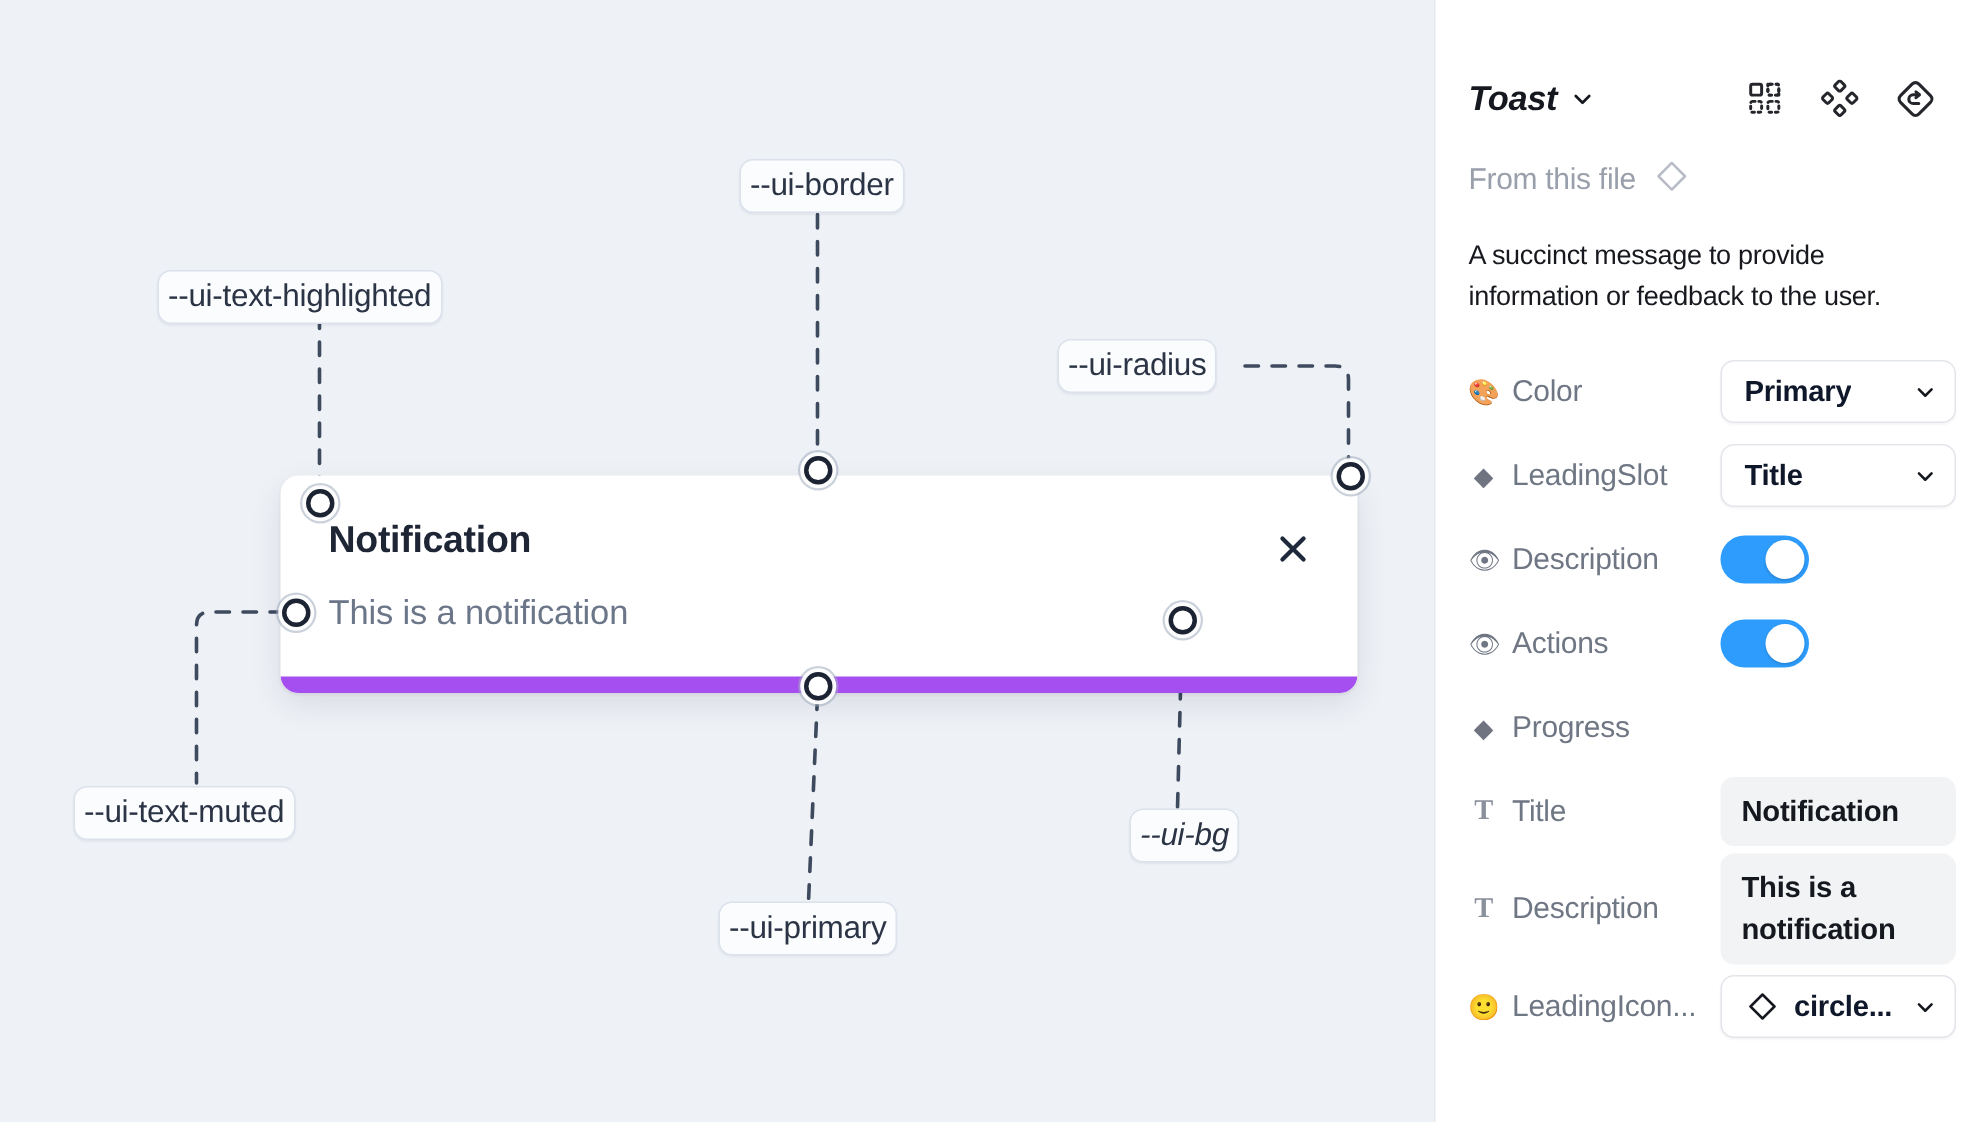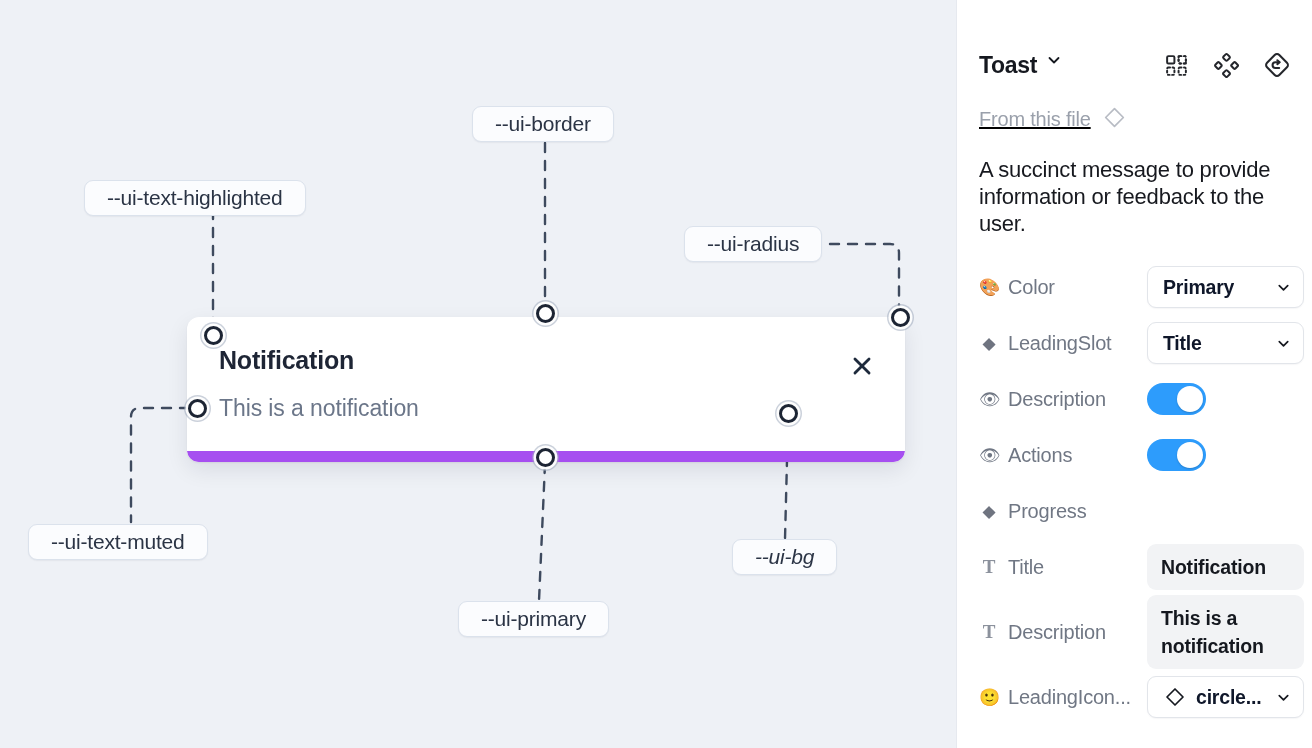--- a/index.html
+++ b/index.html
@@ -51,29 +51,30 @@
     position: absolute; left: 0; bottom: 0;
     height: 11px; background: #a64ff0;
     border-bottom-left-radius: 12px;
     border-bottom-right-radius: 12px;
   }
 
   
   .pill {
     position: absolute;
     display: inline-flex; align-items: center; justify-content: center;
-    height: 36px; padding: 0 22px;
+    height: 36px; padding: 0 6px;
     background: #fbfcfe;
     border: 1px solid #dbe2ec;
     border-radius: 9px;
     font-size: 21px; color: #2b3445;
     letter-spacing: -.2px;
     white-space: nowrap;
     box-shadow: 0 1px 1.5px rgba(16,24,40,.05);
     cursor: pointer;
+    margin-left: 21px;
   }
 
   
   .dot {
     position: absolute;
     width: 19px; height: 19px;
     border-radius: 50%;
     background: #ffffff;
     border: 3px solid #1c2433;
     box-shadow: 0 0 0 2.5px rgba(255,255,255,.95), 0 0 0 4px rgba(160,172,190,.55);
@@ -82,41 +83,41 @@
 
   
   .panel {
     position: relative;
     width: 356px; height: 748px;
     background: #ffffff;
     border-left: 1px solid #e6e9ef;
     flex: 0 0 356px;
   }
   .panel-header {
-    display: flex; align-items: flex-start;
+    display: flex; align-items: center;
     padding: 52px 22px 0 22px;
+    font-style: italic;
   }
   .panel-title {
     font-size: 23px; font-weight: 700; color: #15181f;
     letter-spacing: -.3px;
   }
   .chev-title { margin-left: 9px; display: flex; align-items: center; cursor: pointer; }
   .header-icons { margin-left: auto; display: flex; align-items: center; gap: 25px; }
   .hicon { display: flex; align-items: center; justify-content: center; cursor: pointer; }
 
   .from-file {
     display: flex; align-items: center; gap: 11px;
     padding: 26px 22px 0 22px;
-    text-decoration: underline;
   }
   .from-file-label { font-size: 20px; color: #9aa0ab; letter-spacing: -.2px; }
 
   .panel-desc {
     padding: 22px 12px 0 22px;
-    font-size: 22px; line-height: 27px; color: #17191f;
+    font-size: 18px; line-height: 27px; color: #17191f;
     letter-spacing: -.2px;
   }
 
   .props { padding: 22px 20px 0 22px; }
   .prop-row {
     display: flex; align-items: center;
     min-height: 56px;
   }
   .prop-label {
     display: flex; align-items: center; gap: 9px;

